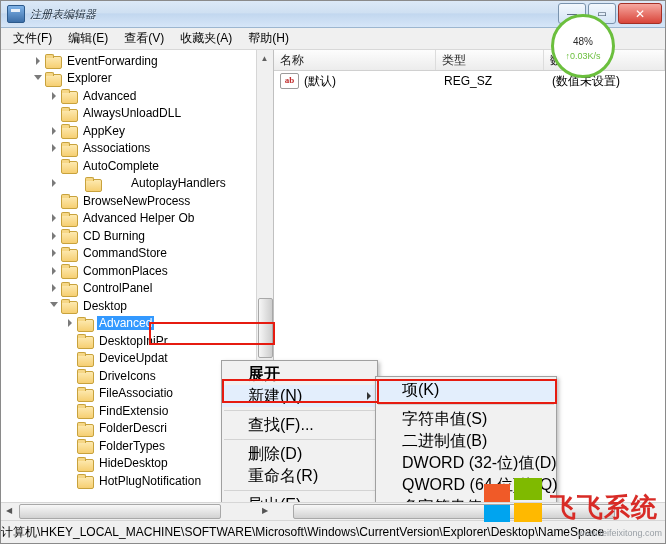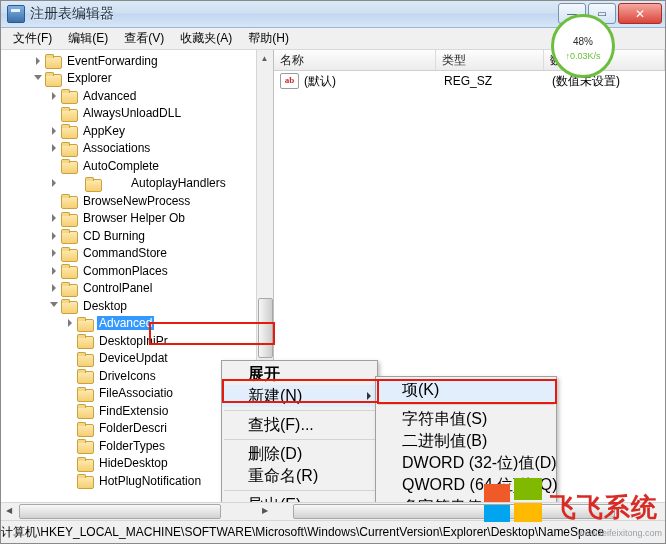--- a/index.html
+++ b/index.html
@@ -34,22 +34,23 @@
     border:1px solid #2c5a8c;
     border-radius:2px;
     position:relative;
     flex:none;
   }
   .title-icon:after{
     content:"";position:absolute;left:3px;top:3px;width:9px;height:3px;
     background:#fff;opacity:.85;
   }
   .title-text{
-    font-size:14px;color:#203040;
+    font-size:11px;color:#203040;
     text-shadow:0 1px 0 rgba(255,255,255,.7);
+    font-style:italic;
   }
   .win-buttons{position:absolute;right:3px;top:2px;display:flex;gap:2px;}
   .win-btn{
     width:26px;height:19px;
     border:1px solid #7a93ad;border-radius:3px;
     background:linear-gradient(to bottom,#f3f8fd,#d4e4f5);
     display:flex;align-items:center;justify-content:center;
     font-size:10px;color:#33475c;
   }
   .win-btn.close{
@@ -288,21 +289,21 @@
           <div class="node" style="padding-left: 46px;">
             <span class="exp"></span>
             <span class="folder"></span>
             <span class="label">BrowseNewProcess</span>
           </div>
           <div class="node" style="padding-left: 46px;">
             <span class="exp">
               <span class="tri"></span>
             </span>
             <span class="folder"></span>
-            <span class="label">Browser Helper Ob</span>
+            <span class="label">Advanced Helper Ob</span>
           </div>
           <div class="node" style="padding-left: 46px;">
             <span class="exp">
               <span class="tri"></span>
             </span>
             <span class="folder"></span>
             <span class="label">CD Burning</span>
           </div>
           <div class="node" style="padding-left: 46px;">
             <span class="exp">

